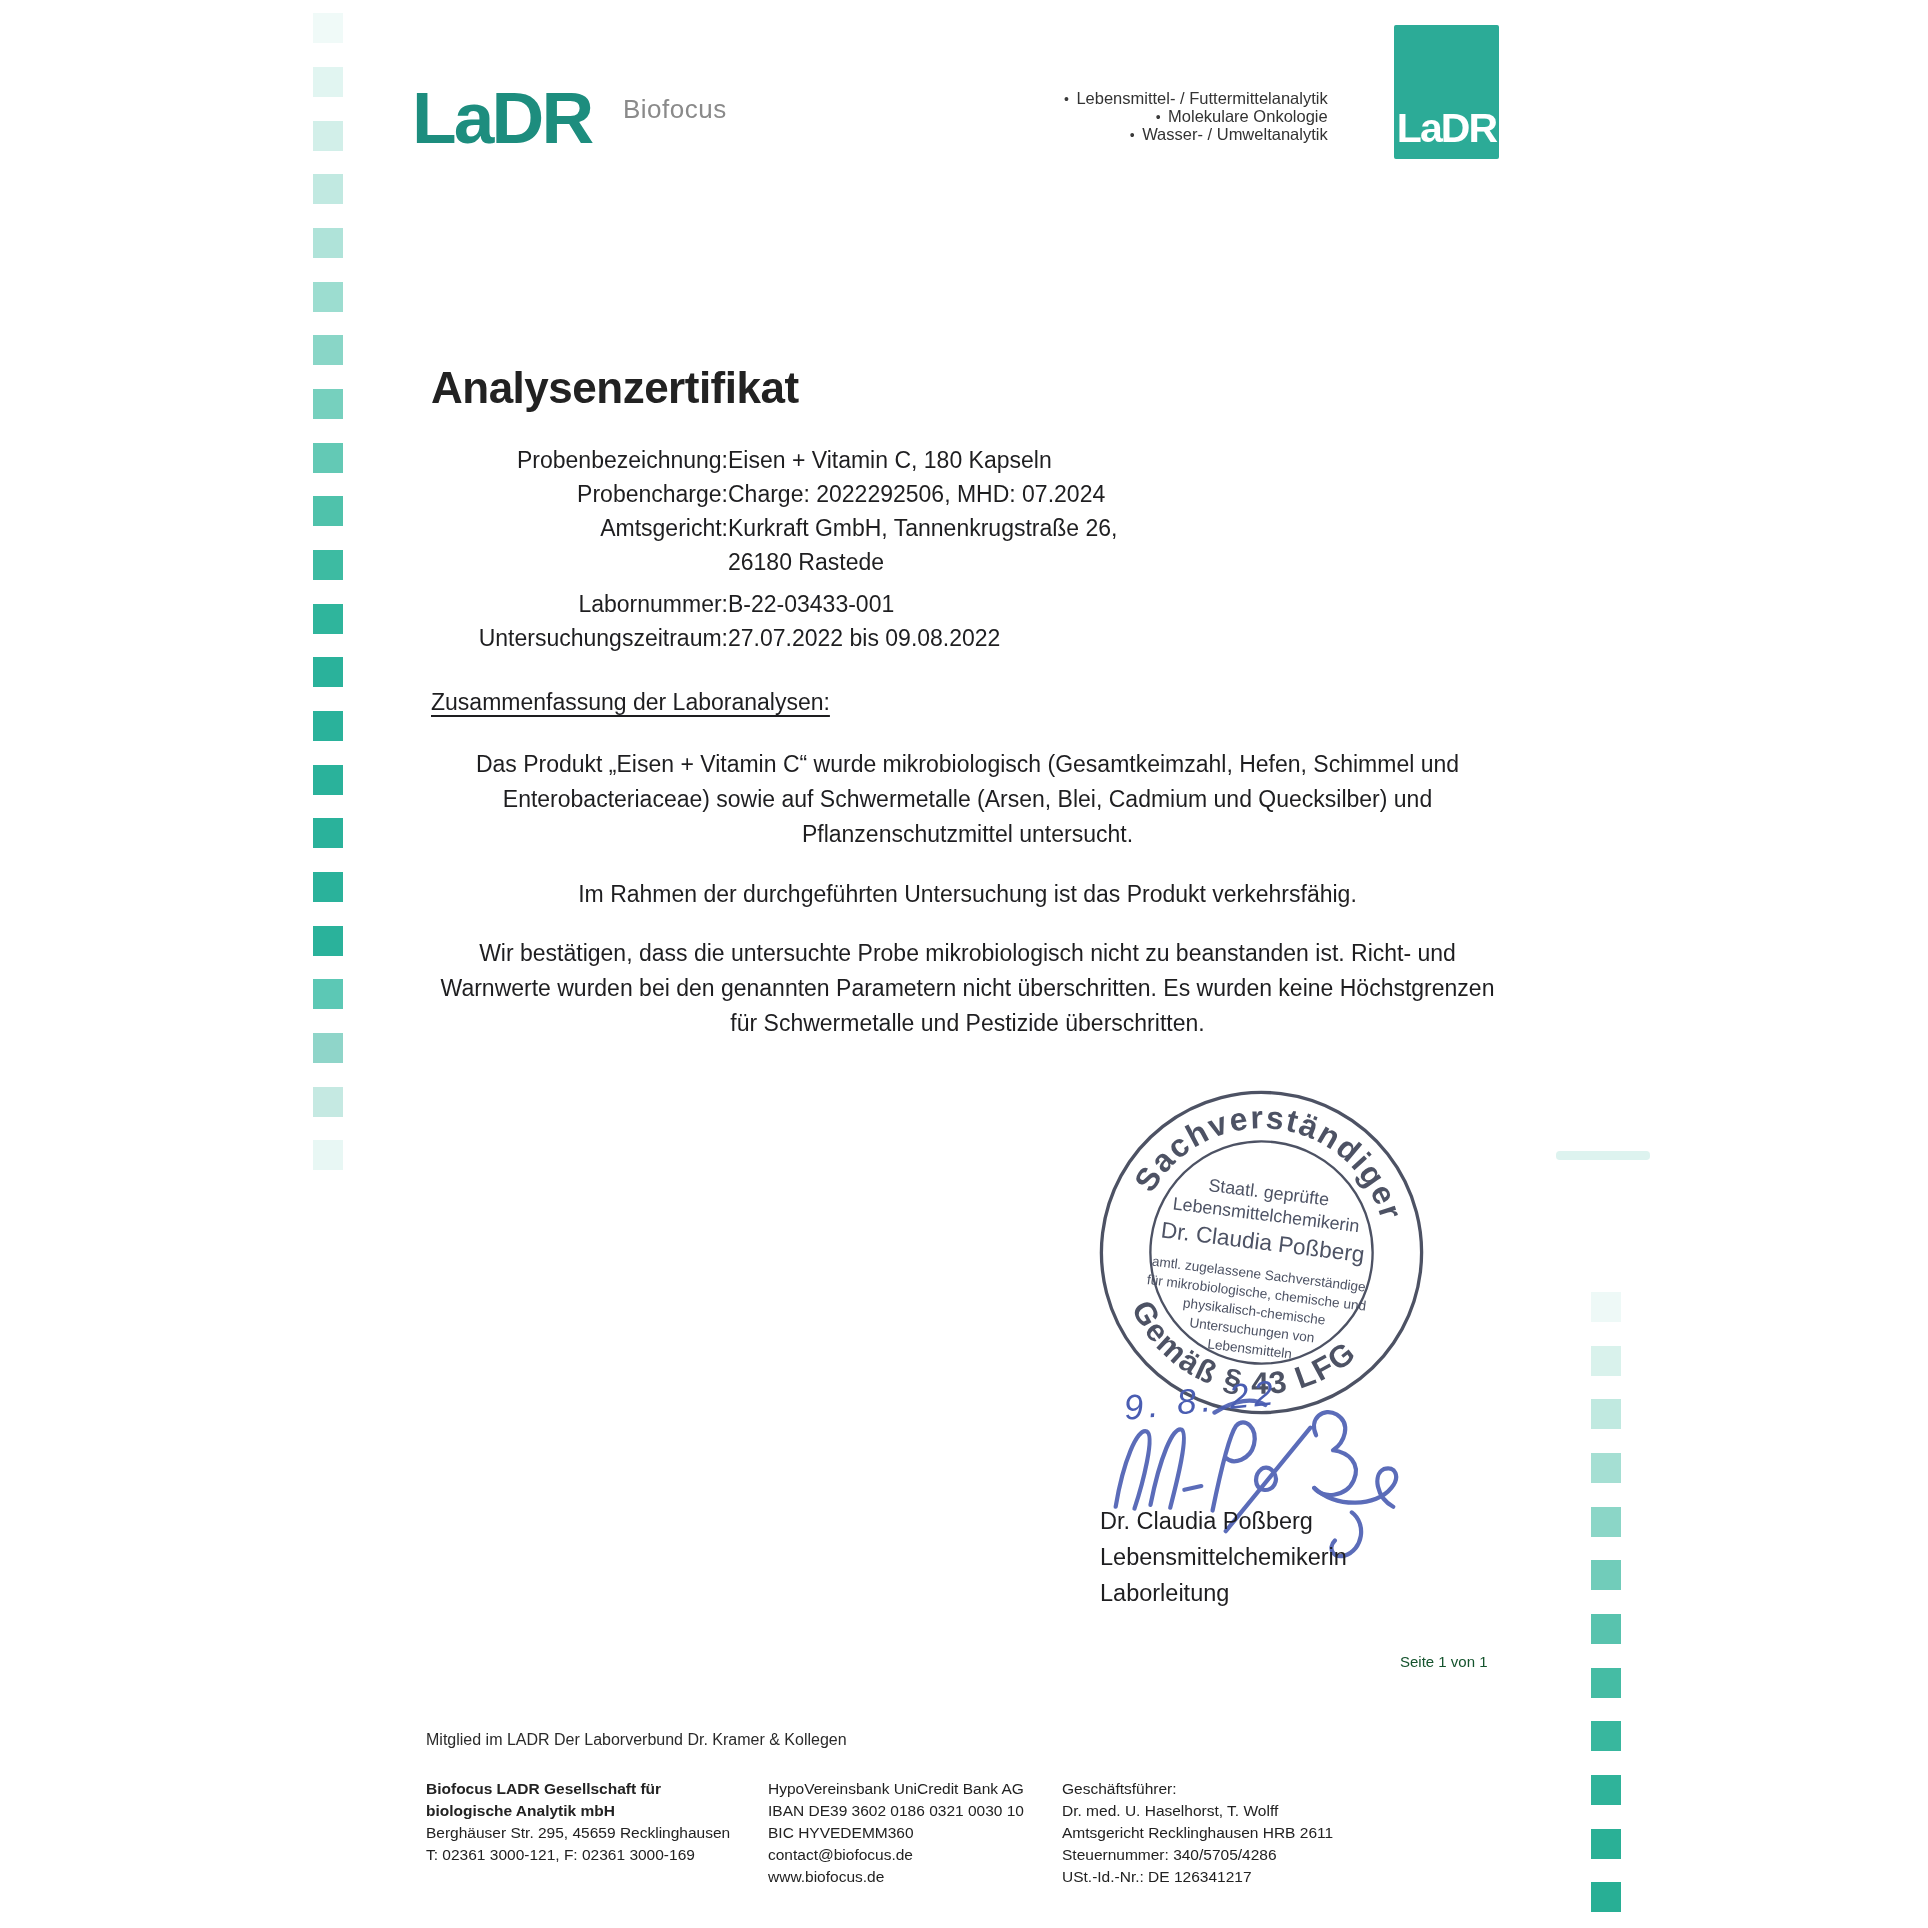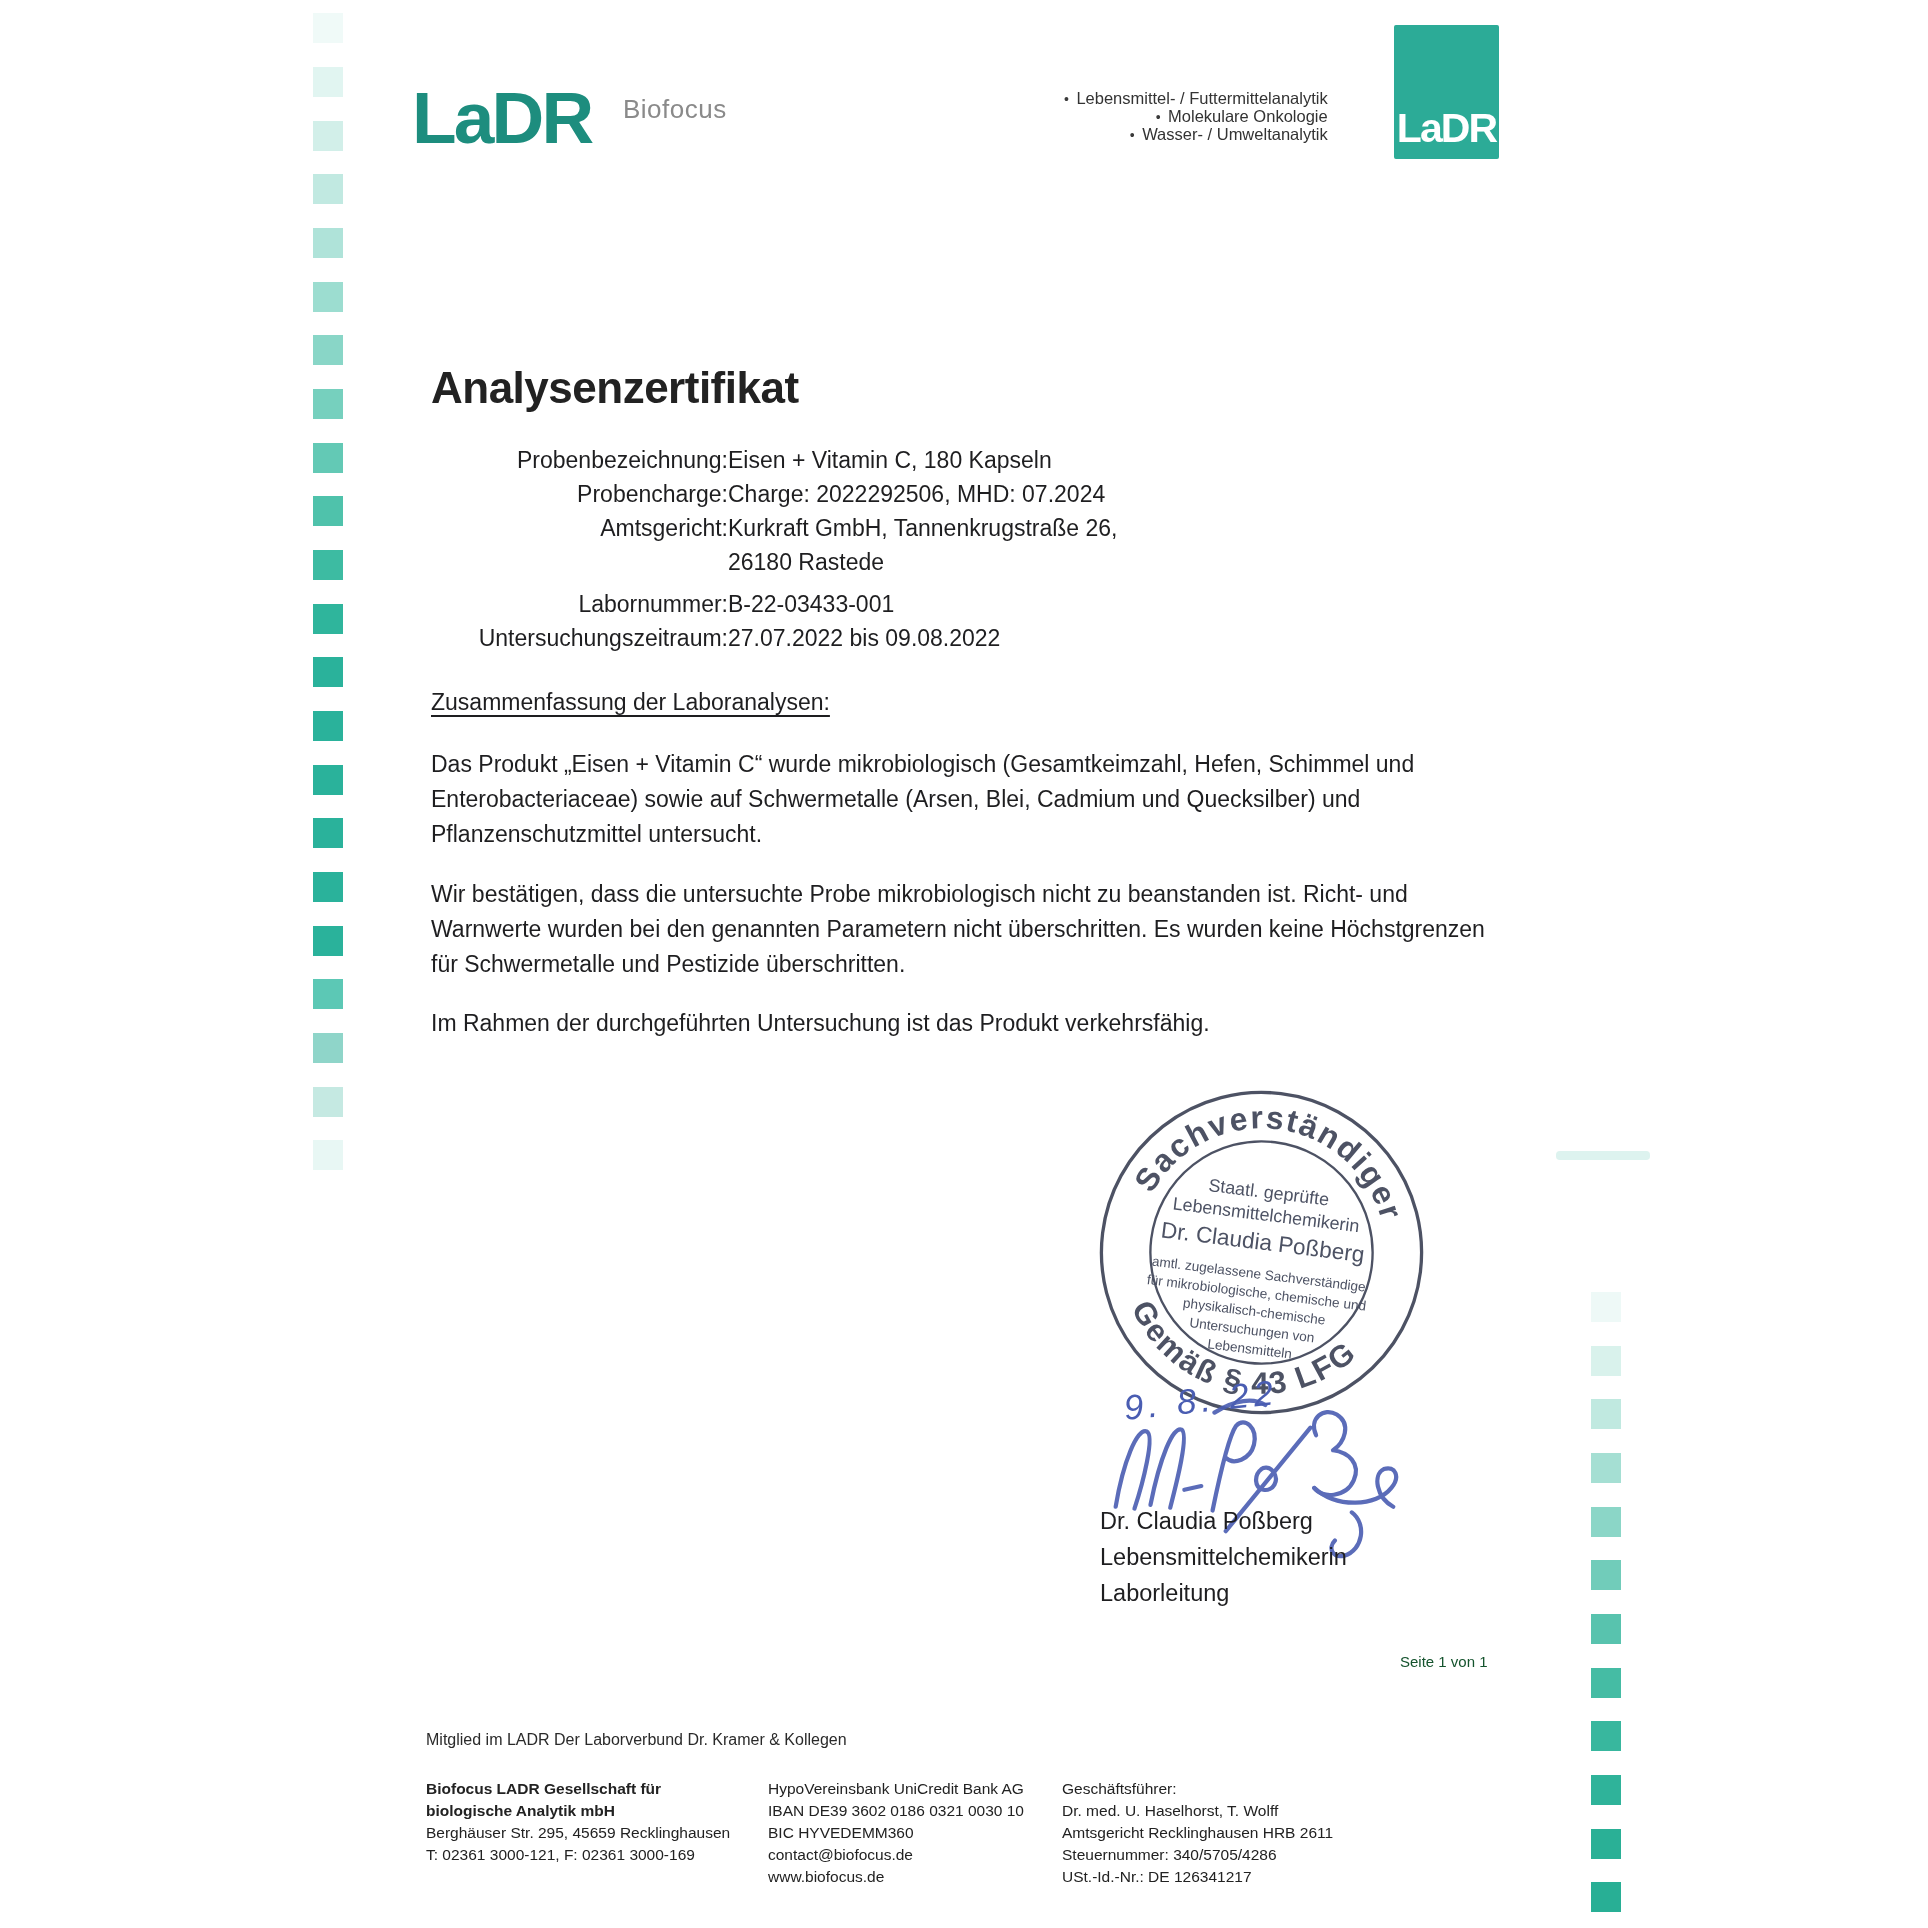--- a/index.html
+++ b/index.html
@@ -117,28 +117,28 @@
       <div class="val">B-22-03433-001</div>
     </div>
     <div class="meta-row">
       <div class="lbl">Untersuchungszeitraum:</div>
       <div class="val">27.07.2022 bis 09.08.2022</div>
     </div>
   </div>
 
 <div class="abs summary-head" style="left:431px;top:689px;">Zusammenfassung der Laboranalysen:</div>
 
-<div class="abs" style="left:431px;top:747px;width:1073px;" id="paragraphs">
+<div class="abs" style="left:431px;top:747px;width:1073px;text-align:center;" id="paragraphs">
     <div class="para">Das Produkt „Eisen + Vitamin C“ wurde mikrobiologisch (Gesamtkeimzahl, Hefen, Schimmel und
 Enterobacteriaceae) sowie auf Schwermetalle (Arsen, Blei, Cadmium und Quecksilber) und
 Pflanzenschutzmittel untersucht.</div>
+    <div class="para">Im Rahmen der durchgeführten Untersuchung ist das Produkt verkehrsfähig.</div>
     <div class="para">Wir bestätigen, dass die untersuchte Probe mikrobiologisch nicht zu beanstanden ist. Richt- und
 Warnwerte wurden bei den genannten Parametern nicht überschritten. Es wurden keine Höchstgrenzen
 für Schwermetalle und Pestizide überschritten.</div>
-    <div class="para">Im Rahmen der durchgeführten Untersuchung ist das Produkt verkehrsfähig.</div>
   </div>
 
 <div class="abs" style="left:1092px;top:1083px;width:339px;height:339px;">
   <svg class="stamp" width="339" height="339" viewBox="0 0 360 360" xmlns="http://www.w3.org/2000/svg" xmlns:xlink="http://www.w3.org/1999/xlink">
     <defs>
       <path id="arcTop" d="M 50.9 152.6 A 132 132 0 0 1 309.1 152.6" fill="none"></path>
       <path id="arcBot" d="M 57.1 266.1 A 150 150 0 0 0 302.9 266.1" fill="none"></path>
     </defs>
     <g transform="rotate(7 180 180)">
       <circle class="ring" cx="180" cy="180" r="170" stroke-width="3.5"></circle>

